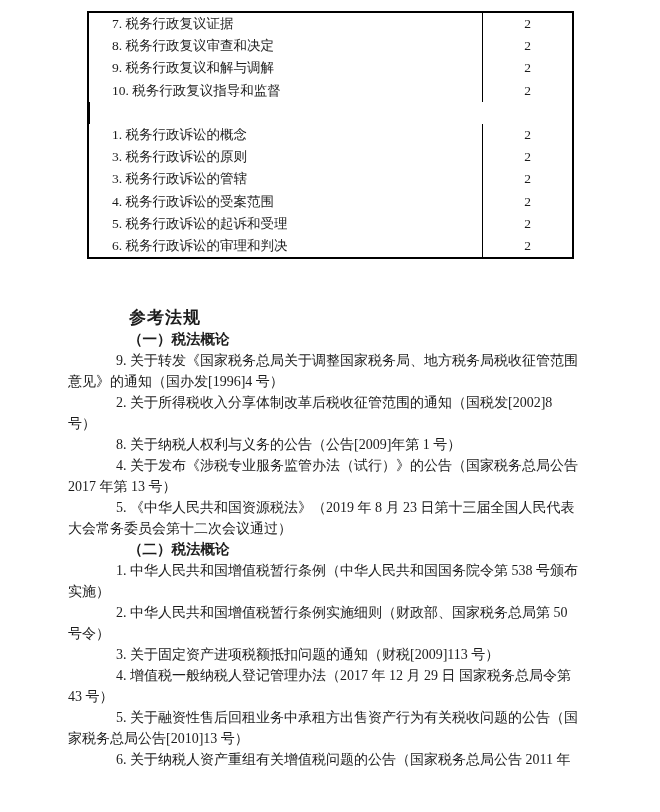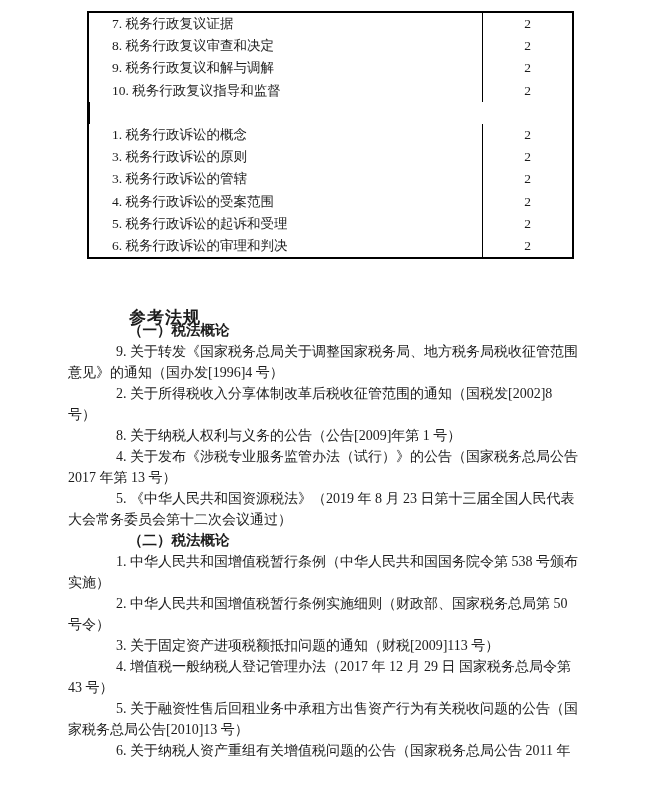--- a/index.html
+++ b/index.html
@@ -55,21 +55,21 @@
     font-family: "Liberation Sans", "DejaVu Sans", sans-serif;
     font-size: 17px;
     font-weight: bold;
     letter-spacing: 1px;
     color: #1c1c1c;
   }
   
   .content {
     position: absolute;
     left: 68px;
-    top: 320px;
+    top: 329px;
     width: 540px;
     font-size: 14px;
   }
   .sec-title {
     height: 21px;
     line-height: 21px;
     padding-left: 60px;
     font-weight: bold;
     font-family: "Liberation Sans", "DejaVu Sans", sans-serif;
     font-size: 14.5px;

